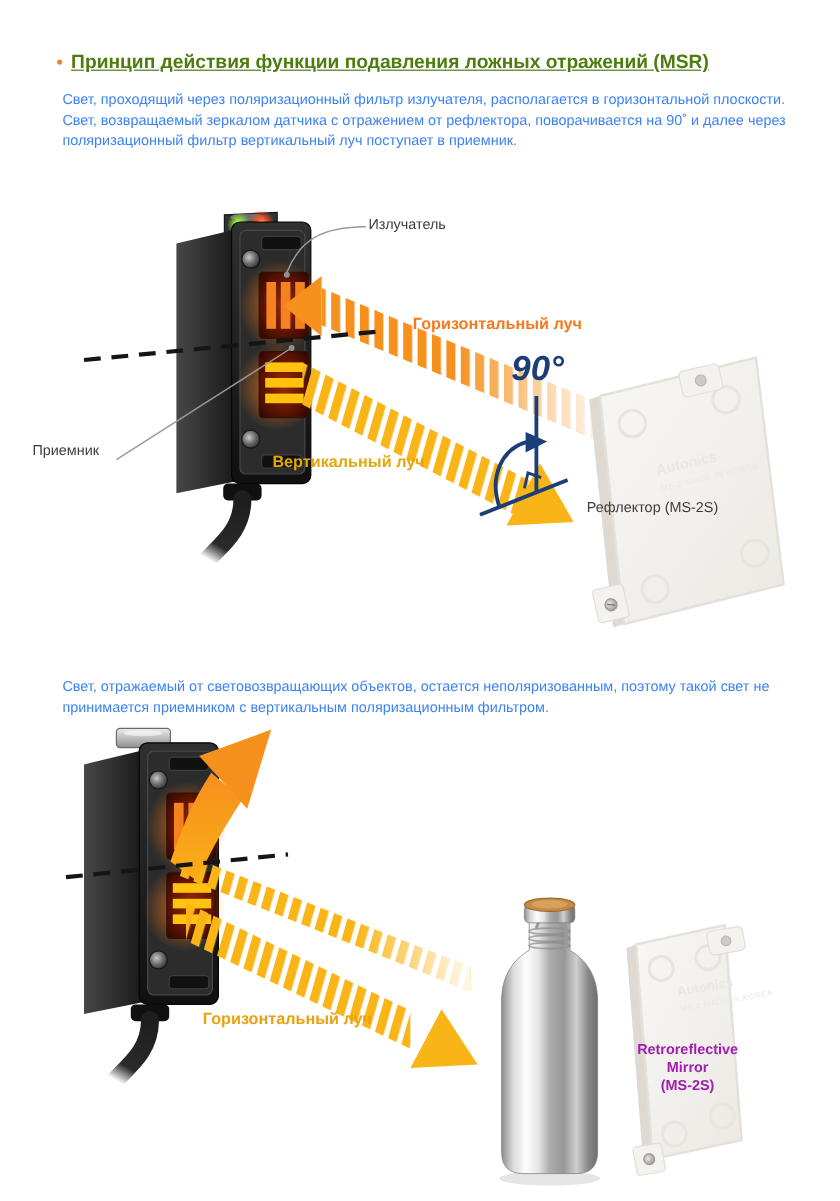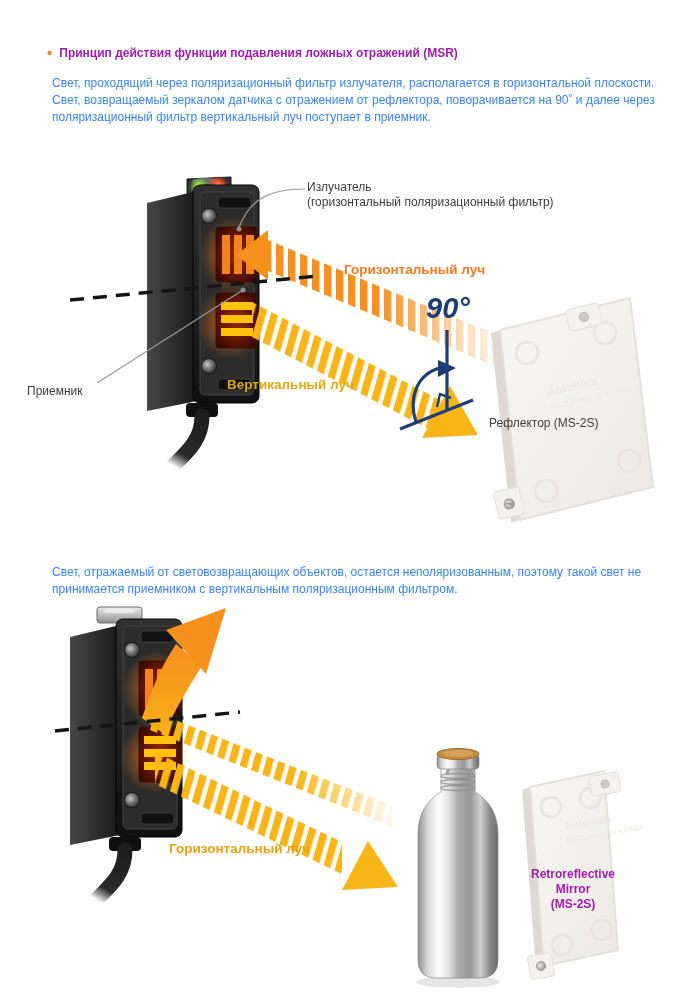--- a/index.html
+++ b/index.html
@@ -1,33 +1,33 @@
 <!DOCTYPE html>
 <html><head>
 <meta charset="utf-8">
 <style>
   html,body{margin:0;padding:0;background:#fff;}
   body{width:700px;height:1001px;position:relative;overflow:hidden;
        font-family:"Liberation Sans",sans-serif;}
   .title-row{position:absolute;left:47px;top:44px;display:flex;align-items:flex-start;}
   .bullet{color:#F5821F;font-size:15px;font-weight:bold;line-height:18px;margin-right:7px;}
-  .title{font-size:12px;font-weight:bold;color:#a21caf;margin:0;line-height:18px;}
+  .title{font-size:16px;font-weight:bold;color:#4d7c0f;margin:0;line-height:18px;text-decoration:underline;}
   .para{position:absolute;left:48px;width:626px;font-size:12px;line-height:17px;color:#3b82f6;margin:4px;}
   #intro{top:71px;}
   #para2{top:560px;}
   .diagram{position:absolute;left:0;width:700px;}
   #diagram1{top:170px;height:390px;}
   #diagram2{top:600px;height:401px;}
   .diagram svg{position:absolute;left:0;top:0;}
   .lbl{position:absolute;white-space:nowrap;}
   .lbl-emitter{left:307px;top:10px;font-size:12px;line-height:15px;color:#3D3D3D;}
   .lbl-hbeam1{left:344px;top:92px;font-size:13.5px;font-weight:bold;color:#F4791F;}
   .lbl-90{left:417px;top:122px;width:62px;text-align:center;font-size:29px;font-weight:bold;color:#1C3E78;font-style:italic;}
   .lbl-vbeam1{left:227px;top:207px;font-size:13.5px;font-weight:bold;color:#E2A70B;}
-  .lbl-receiver{left:27px;top:214px;font-size:12px;line-height:15px;color:#3D3D3D;}
+  .lbl-receiver{left:27px;top:198px;font-size:12px;line-height:15px;color:#3D3D3D;}
   .lbl-reflector{left:489px;top:246px;font-size:12px;color:#3D3D3D;}
   .lbl-hbeam2{left:169px;top:241px;font-size:13.5px;font-weight:bold;color:#E9A10E;}
   .lbl-notreceived{left:398px;top:246px;width:120px;text-align:center;font-size:12.5px;font-weight:bold;
      color:#fff;line-height:14px;text-shadow:1px 1px 2px rgba(40,40,40,.75);z-index:3;}
   .lbl-mirror{left:524px;top:267px;width:98px;text-align:center;font-size:12px;font-weight:bold;
      color:#a21caf;line-height:15px;z-index:3;}
 </style>
 </head>
 <body>
 
@@ -206,21 +206,20 @@
     </g>
     <g transform="translate(548,226) rotate(-13.5)">
       <text x="0" y="0" font-size="12" font-weight="bold" fill="#EBE7E1">Autonics</text>
       <text x="0" y="14" font-size="7" fill="#EBE7E1" letter-spacing="0.5">MS-2 MADE IN KOREA</text>
     </g>
   </g>
 </svg>
 
 <div class="lbl lbl-emitter">
   <div>Излучатель</div>
-  <div>(горизонтальный поляризационный фильтр)</div>
 </div>
 <div class="lbl lbl-hbeam1">Горизонтальный луч</div>
 <div class="lbl lbl-90">90°</div>
 <div class="lbl lbl-vbeam1">Вертикальный луч</div>
 <div class="lbl lbl-receiver">
   <div>Приемник</div>
 </div>
 <div class="lbl lbl-reflector">Рефлектор (MS-2S)</div>
 </div>
 

